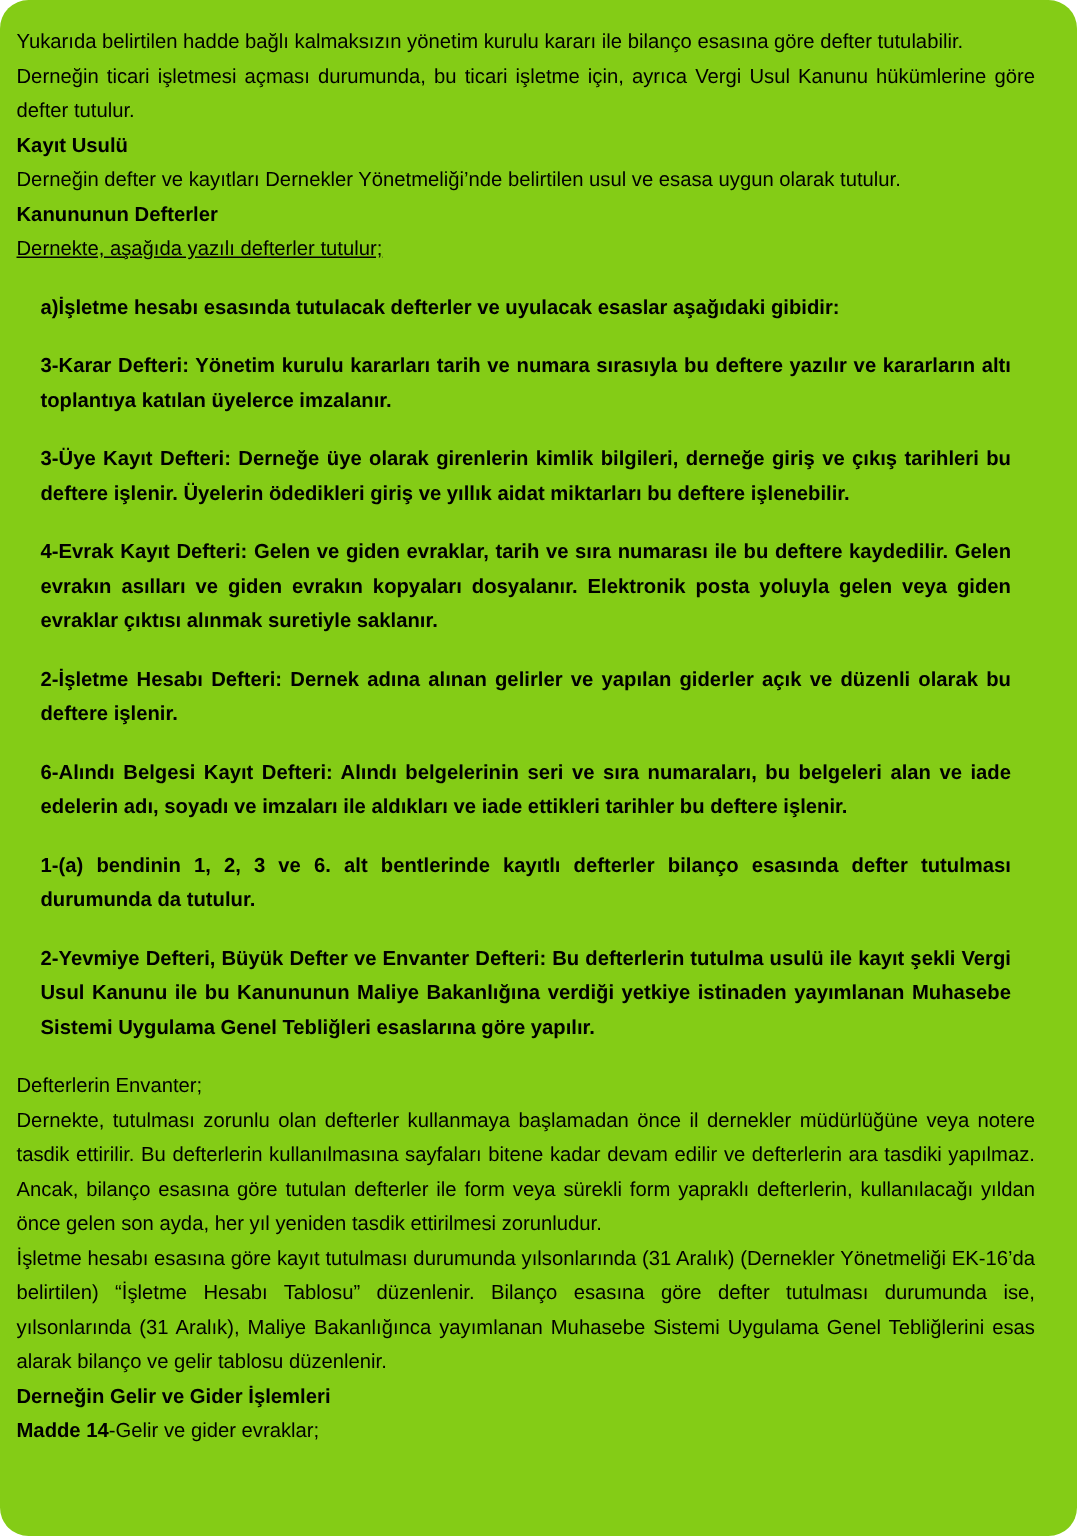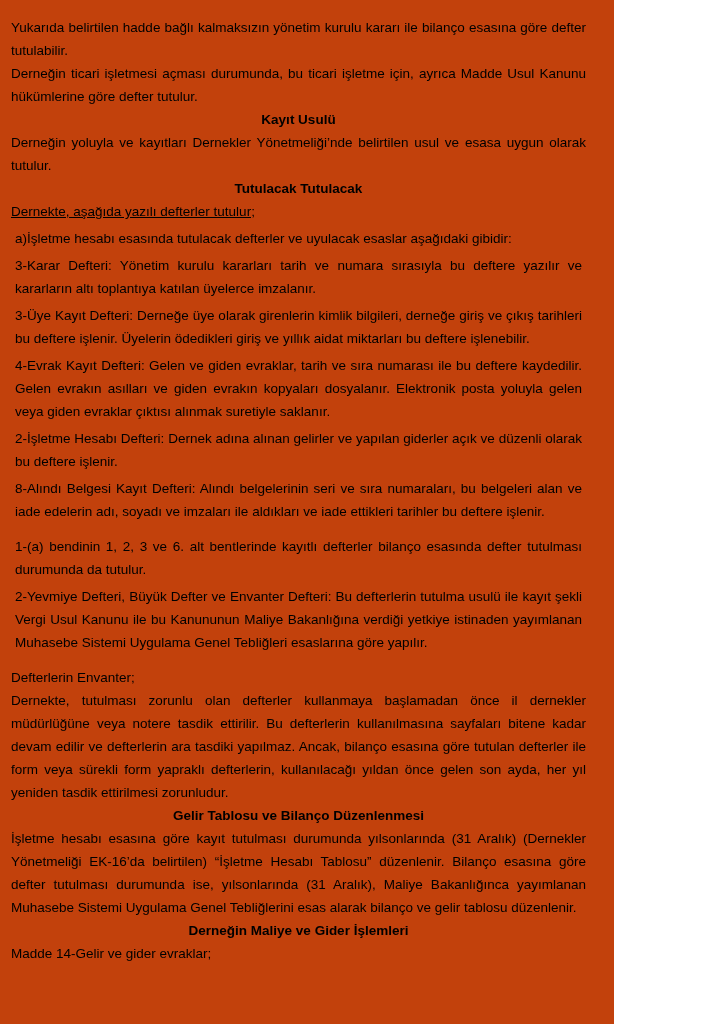--- a/index.html
+++ b/index.html
@@ -12,75 +12,76 @@
     height: 1024px;
     overflow: hidden;
     color: #000000;
     font-family: "Liberation Sans", sans-serif;
     font-size: 13.5px;
     line-height: 23px;
     -webkit-font-smoothing: antialiased;
   }
   .page {
     box-sizing: border-box;
-    width: 614px;
+    width: 718px;
     min-height: 1024px;
     padding: 16px 28px 6px 11px;
-    background: #c2410c;
+    background: #84cc16;
+    border-radius: 19px;
   }
   .block { margin: 0 0 12px 0; }
   .block:last-child { margin-bottom: 0; }
 
   p.para {
     margin: 0;
     text-align: justify;
     text-justify: inter-word;
   }
   .heading {
     margin: 0;
     font-weight: bold;
     font-size: 13.5px;
     line-height: 23px;
-    text-align: center;
+    text-align: left;
   }
   .underlined {
     text-decoration: underline;
     text-align: left;
   }
   .list p {
-    margin: 4px;
+    margin: 16px;
     text-align: justify;
     text-justify: inter-word;
+    font-weight: bold;
   }
   .runs p { margin: 0; text-align: left; }
-  .run-bold { font-weight: normal; }
+  .run-bold { font-weight: bold; }
 </style>
 </head>
 <body>
 
 <main class="page" id="doc-root">
     <p class="para block">Yukarıda belirtilen hadde bağlı kalmaksızın yönetim kurulu kararı ile bilanço esasına göre defter tutulabilir.</p>
-    <p class="para block">Derneğin ticari işletmesi açması durumunda, bu ticari işletme için, ayrıca Madde Usul Kanunu hükümlerine göre defter tutulur.</p>
+    <p class="para block">Derneğin ticari işletmesi açması durumunda, bu ticari işletme için, ayrıca Vergi Usul Kanunu hükümlerine göre defter tutulur.</p>
     <h3 class="heading block">Kayıt Usulü</h3>
-    <p class="para block">Derneğin yoluyla ve kayıtları Dernekler Yönetmeliği’nde belirtilen usul ve esasa uygun olarak tutulur.</p>
-    <h3 class="heading block">Tutulacak Tutulacak</h3>
+    <p class="para block">Derneğin defter ve kayıtları Dernekler Yönetmeliği’nde belirtilen usul ve esasa uygun olarak tutulur.</p>
+    <h3 class="heading block">Kanununun Defterler</h3>
     <p class="para block underlined">Dernekte, aşağıda yazılı defterler tutulur;</p>
     <div class="list block">
       <p>a)İşletme hesabı esasında tutulacak defterler ve uyulacak esaslar aşağıdaki gibidir:</p>
       <p>3-Karar Defteri: Yönetim kurulu kararları tarih ve numara sırasıyla bu deftere yazılır ve kararların altı toplantıya katılan üyelerce imzalanır.</p>
       <p>3-Üye Kayıt Defteri: Derneğe üye olarak girenlerin kimlik bilgileri, derneğe giriş ve çıkış tarihleri bu deftere işlenir. Üyelerin ödedikleri giriş ve yıllık aidat miktarları bu deftere işlenebilir.</p>
       <p>4-Evrak Kayıt Defteri: Gelen ve giden evraklar, tarih ve sıra numarası ile bu deftere kaydedilir. Gelen evrakın asılları ve giden evrakın kopyaları dosyalanır. Elektronik posta yoluyla gelen veya giden evraklar çıktısı alınmak suretiyle saklanır.</p>
       <p>2-İşletme Hesabı Defteri: Dernek adına alınan gelirler ve yapılan giderler açık ve düzenli olarak bu deftere işlenir.</p>
-      <p>8-Alındı Belgesi Kayıt Defteri: Alındı belgelerinin seri ve sıra numaraları, bu belgeleri alan ve iade edelerin adı, soyadı ve imzaları ile aldıkları ve iade ettikleri tarihler bu deftere işlenir.</p>
+      <p>6-Alındı Belgesi Kayıt Defteri: Alındı belgelerinin seri ve sıra numaraları, bu belgeleri alan ve iade edelerin adı, soyadı ve imzaları ile aldıkları ve iade ettikleri tarihler bu deftere işlenir.</p>
     </div>
     <div class="list block">
       <p>1-(a) bendinin 1, 2, 3 ve 6. alt bentlerinde kayıtlı defterler bilanço esasında defter tutulması durumunda da tutulur.</p>
       <p>2-Yevmiye Defteri, Büyük Defter ve Envanter Defteri: Bu defterlerin tutulma usulü ile kayıt şekli Vergi Usul Kanunu ile bu Kanununun Maliye Bakanlığına verdiği yetkiye istinaden yayımlanan Muhasebe Sistemi Uygulama Genel Tebliğleri esaslarına göre yapılır.</p>
     </div>
     <p class="para block">Defterlerin Envanter;</p>
     <p class="para block">Dernekte, tutulması zorunlu olan defterler kullanmaya başlamadan önce il dernekler müdürlüğüne veya notere tasdik ettirilir. Bu defterlerin kullanılmasına sayfaları bitene kadar devam edilir ve defterlerin ara tasdiki yapılmaz. Ancak, bilanço esasına göre tutulan defterler ile form veya sürekli form yapraklı defterlerin, kullanılacağı yıldan önce gelen son ayda, her yıl yeniden tasdik ettirilmesi zorunludur.</p>
-    <h3 class="heading block">Gelir Tablosu ve Bilanço Düzenlenmesi</h3>
     <p class="para block">İşletme hesabı esasına göre kayıt tutulması durumunda yılsonlarında (31 Aralık) (Dernekler Yönetmeliği EK-16’da belirtilen) “İşletme Hesabı Tablosu” düzenlenir. Bilanço esasına göre defter tutulması durumunda ise, yılsonlarında (31 Aralık), Maliye Bakanlığınca yayımlanan Muhasebe Sistemi Uygulama Genel Tebliğlerini esas alarak bilanço ve gelir tablosu düzenlenir.</p>
-    <h3 class="heading block">Derneğin Maliye ve Gider İşlemleri</h3>
+    <h3 class="heading block">Derneğin Gelir ve Gider İşlemleri</h3>
     <div class="runs block">
       <p><span class="run-bold">Madde 14</span><span class="run-normal">-Gelir ve gider evraklar;</span></p>
     </div>
   </main>
 
 </body></html>

